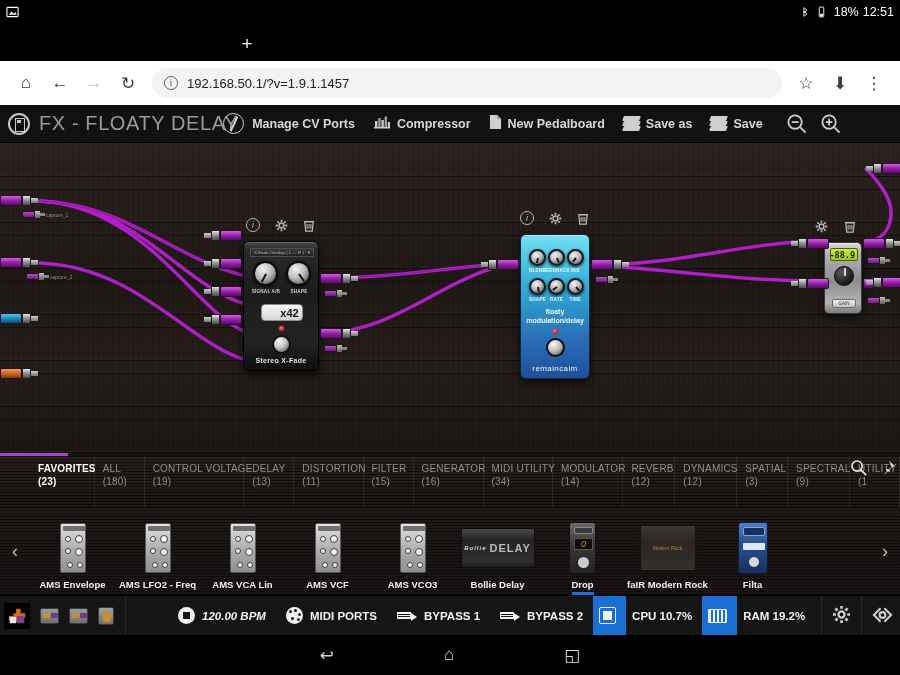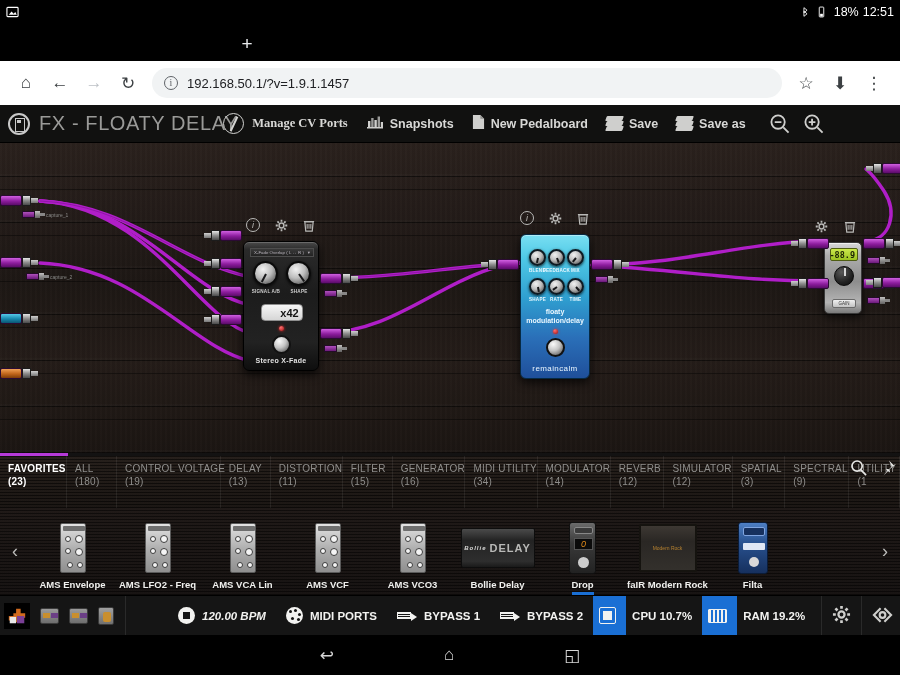--- a/index.html
+++ b/index.html
@@ -265,20 +265,21 @@
   .browser-accent {
     position: absolute; left: 0; top: 0; width: 68px; height: 3px; background: #b63ad8;
   }
   .tabrow {
     position: absolute; left: 0; top: 3px; width: 900px; height: 52px;
     display: flex; align-items: flex-end;
     background:
       repeating-linear-gradient(0deg, rgba(0,0,0,.5) 0 1px, rgba(255,255,255,.012) 1px 3px),
       linear-gradient(180deg,#241d19,#191411);
     overflow: hidden;
+    padding-left: 30px;
   }
   .cat {
     height: 52px; padding: 7px 8px 0 8px; min-width: 50px;
     border-right: 1px solid rgba(255,255,255,.07);
     color: #8f8e8c; font-size: 10px; line-height: 12.5px; letter-spacing: .2px;
     white-space: nowrap;
   }
   .cat.active { color: #fff; font-weight: bold; }
   .cat .cnt { display: block; }
   .tabrow-tools {
@@ -470,65 +471,65 @@
     </div>
     <span class="omni-btn">☆</span>
     <span class="omni-btn">⬇</span>
     <span class="omni-btn">⋮</span>
   </div>
 
   <div class="modheader">
     <span class="mod-logo"></span>
     <span class="pb-title">FX - FLOATY DELAY</span>
 
-    <div class="hdr-item" style="margin-left:-26px;font-family:Liberation Serif, serif;">
+    <div class="hdr-item" style="margin-left:-26px;">
       <span class="cvicon"></span>
       <span>Manage CV Ports</span>
     </div>
 
     <div class="hdr-item">
       <span>
         <svg viewBox="0 0 18 14" width="18" height="14">
             <path d="M1 12h16v1.5H1z" fill="#cfcfcd"></path>
             <rect x="2" y="6" width="2.4" height="6" fill="#cfcfcd"></rect>
             <rect x="5.2" y="3" width="2.4" height="9" fill="#9b9b99"></rect>
             <rect x="8.4" y="5" width="2.4" height="7" fill="#cfcfcd"></rect>
             <rect x="11.6" y="1.5" width="2.4" height="10.5" fill="#9b9b99"></rect>
             <rect x="14.8" y="7" width="2.2" height="5" fill="#cfcfcd"></rect>
           </svg>
       </span>
-      <span>Snapshots</span>
+      <span>Compressor</span>
     </div>
 
     <div class="hdr-item">
       <span>
         <svg viewBox="0 0 14 17" width="13" height="16">
             <path d="M1 1h8l4 4v11H1z" fill="#cfcfcd"></path>
             <path d="M9 1v4h4" fill="#8f8f8d"></path>
           </svg>
       </span>
       <span>New Pedalboard</span>
     </div>
 
     <div class="hdr-item">
       <span class="stack-ico">
         <i style="top:0"></i>
           <i style="top:5px"></i>
           <i style="top:10px"></i>
       </span>
-      <span>Save</span>
+      <span>Save as</span>
     </div>
 
     <div class="hdr-item">
       <span class="stack-ico">
         <i style="top:0"></i>
           <i style="top:5px"></i>
           <i style="top:10px"></i>
       </span>
-      <span>Save as</span>
+      <span>Save</span>
     </div>
 
 
     <span class="hdr-zoom" style="margin-left:8px;">
       <svg viewBox="0 0 22 22" width="21" height="21">
           <circle cx="9.5" cy="9.5" r="7" fill="none" stroke="#cfcfcd" stroke-width="1.9"></circle>
           <path d="M15 15l5.5 5.5M6 9.5h7" stroke="#cfcfcd" stroke-width="1.9" fill="none"></path>
         </svg>
     </span>
     <span class="hdr-zoom">
@@ -800,21 +801,21 @@
         <div class="cat active"><span>FAVORITES</span><span class="cnt">(23)</span></div>
         <div class="cat"><span>ALL</span><span class="cnt">(180)</span></div>
         <div class="cat"><span>CONTROL VOLTAGE</span><span class="cnt">(19)</span></div>
         <div class="cat"><span>DELAY</span><span class="cnt">(13)</span></div>
         <div class="cat"><span>DISTORTION</span><span class="cnt">(11)</span></div>
         <div class="cat"><span>FILTER</span><span class="cnt">(15)</span></div>
         <div class="cat"><span>GENERATOR</span><span class="cnt">(16)</span></div>
         <div class="cat"><span>MIDI UTILITY</span><span class="cnt">(34)</span></div>
         <div class="cat"><span>MODULATOR</span><span class="cnt">(14)</span></div>
         <div class="cat"><span>REVERB</span><span class="cnt">(12)</span></div>
-        <div class="cat"><span>SIMULATOR</span><span class="cnt">(12)</span></div>
+        <div class="cat"><span>DYNAMICS</span><span class="cnt">(12)</span></div>
         <div class="cat"><span>SPATIAL</span><span class="cnt">(3)</span></div>
         <div class="cat"><span>SPECTRAL</span><span class="cnt">(9)</span></div>
         <div class="cat"><span>UTILITY</span><span class="cnt">(1</span></div>
       </div>
 
     <div class="tabrow-tools">
       <span>
         <svg viewBox="0 0 18 18" width="17" height="17">
             <circle cx="7.5" cy="7.5" r="5.4" fill="none" stroke="#e8e8e6" stroke-width="1.8"></circle>
             <path d="M11.6 11.6L17 17" stroke="#e8e8e6" stroke-width="1.8"></path>

